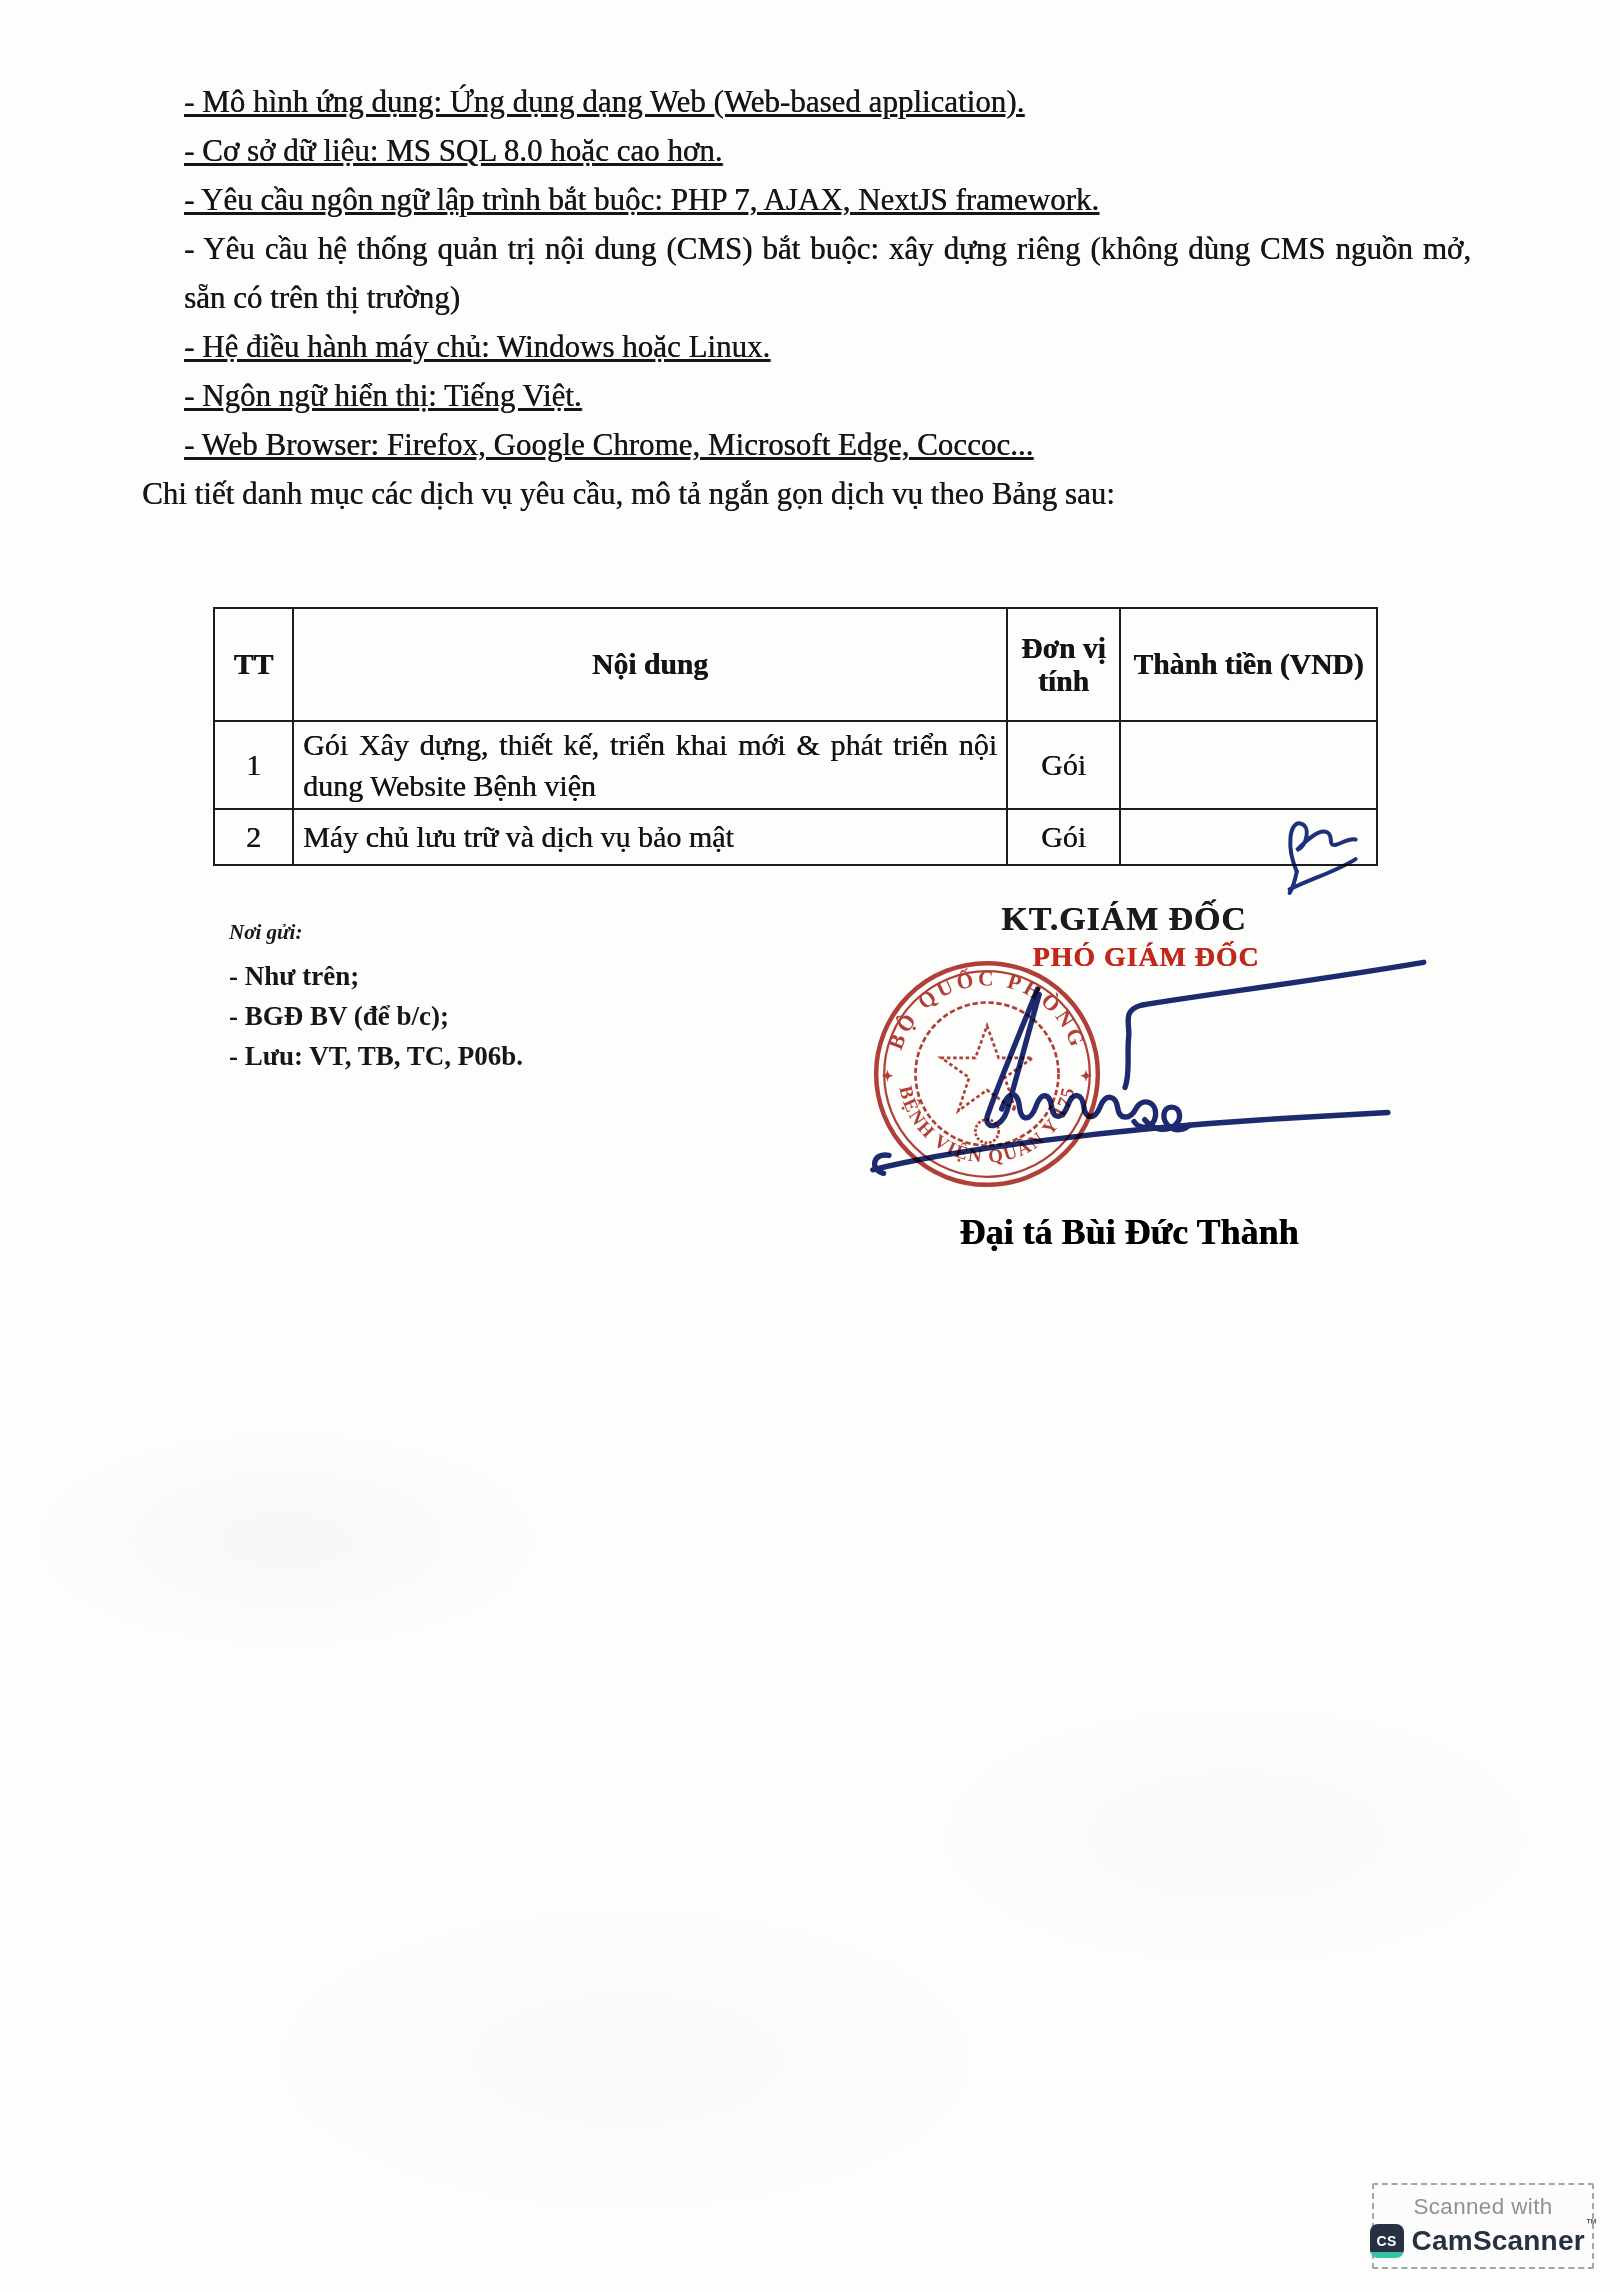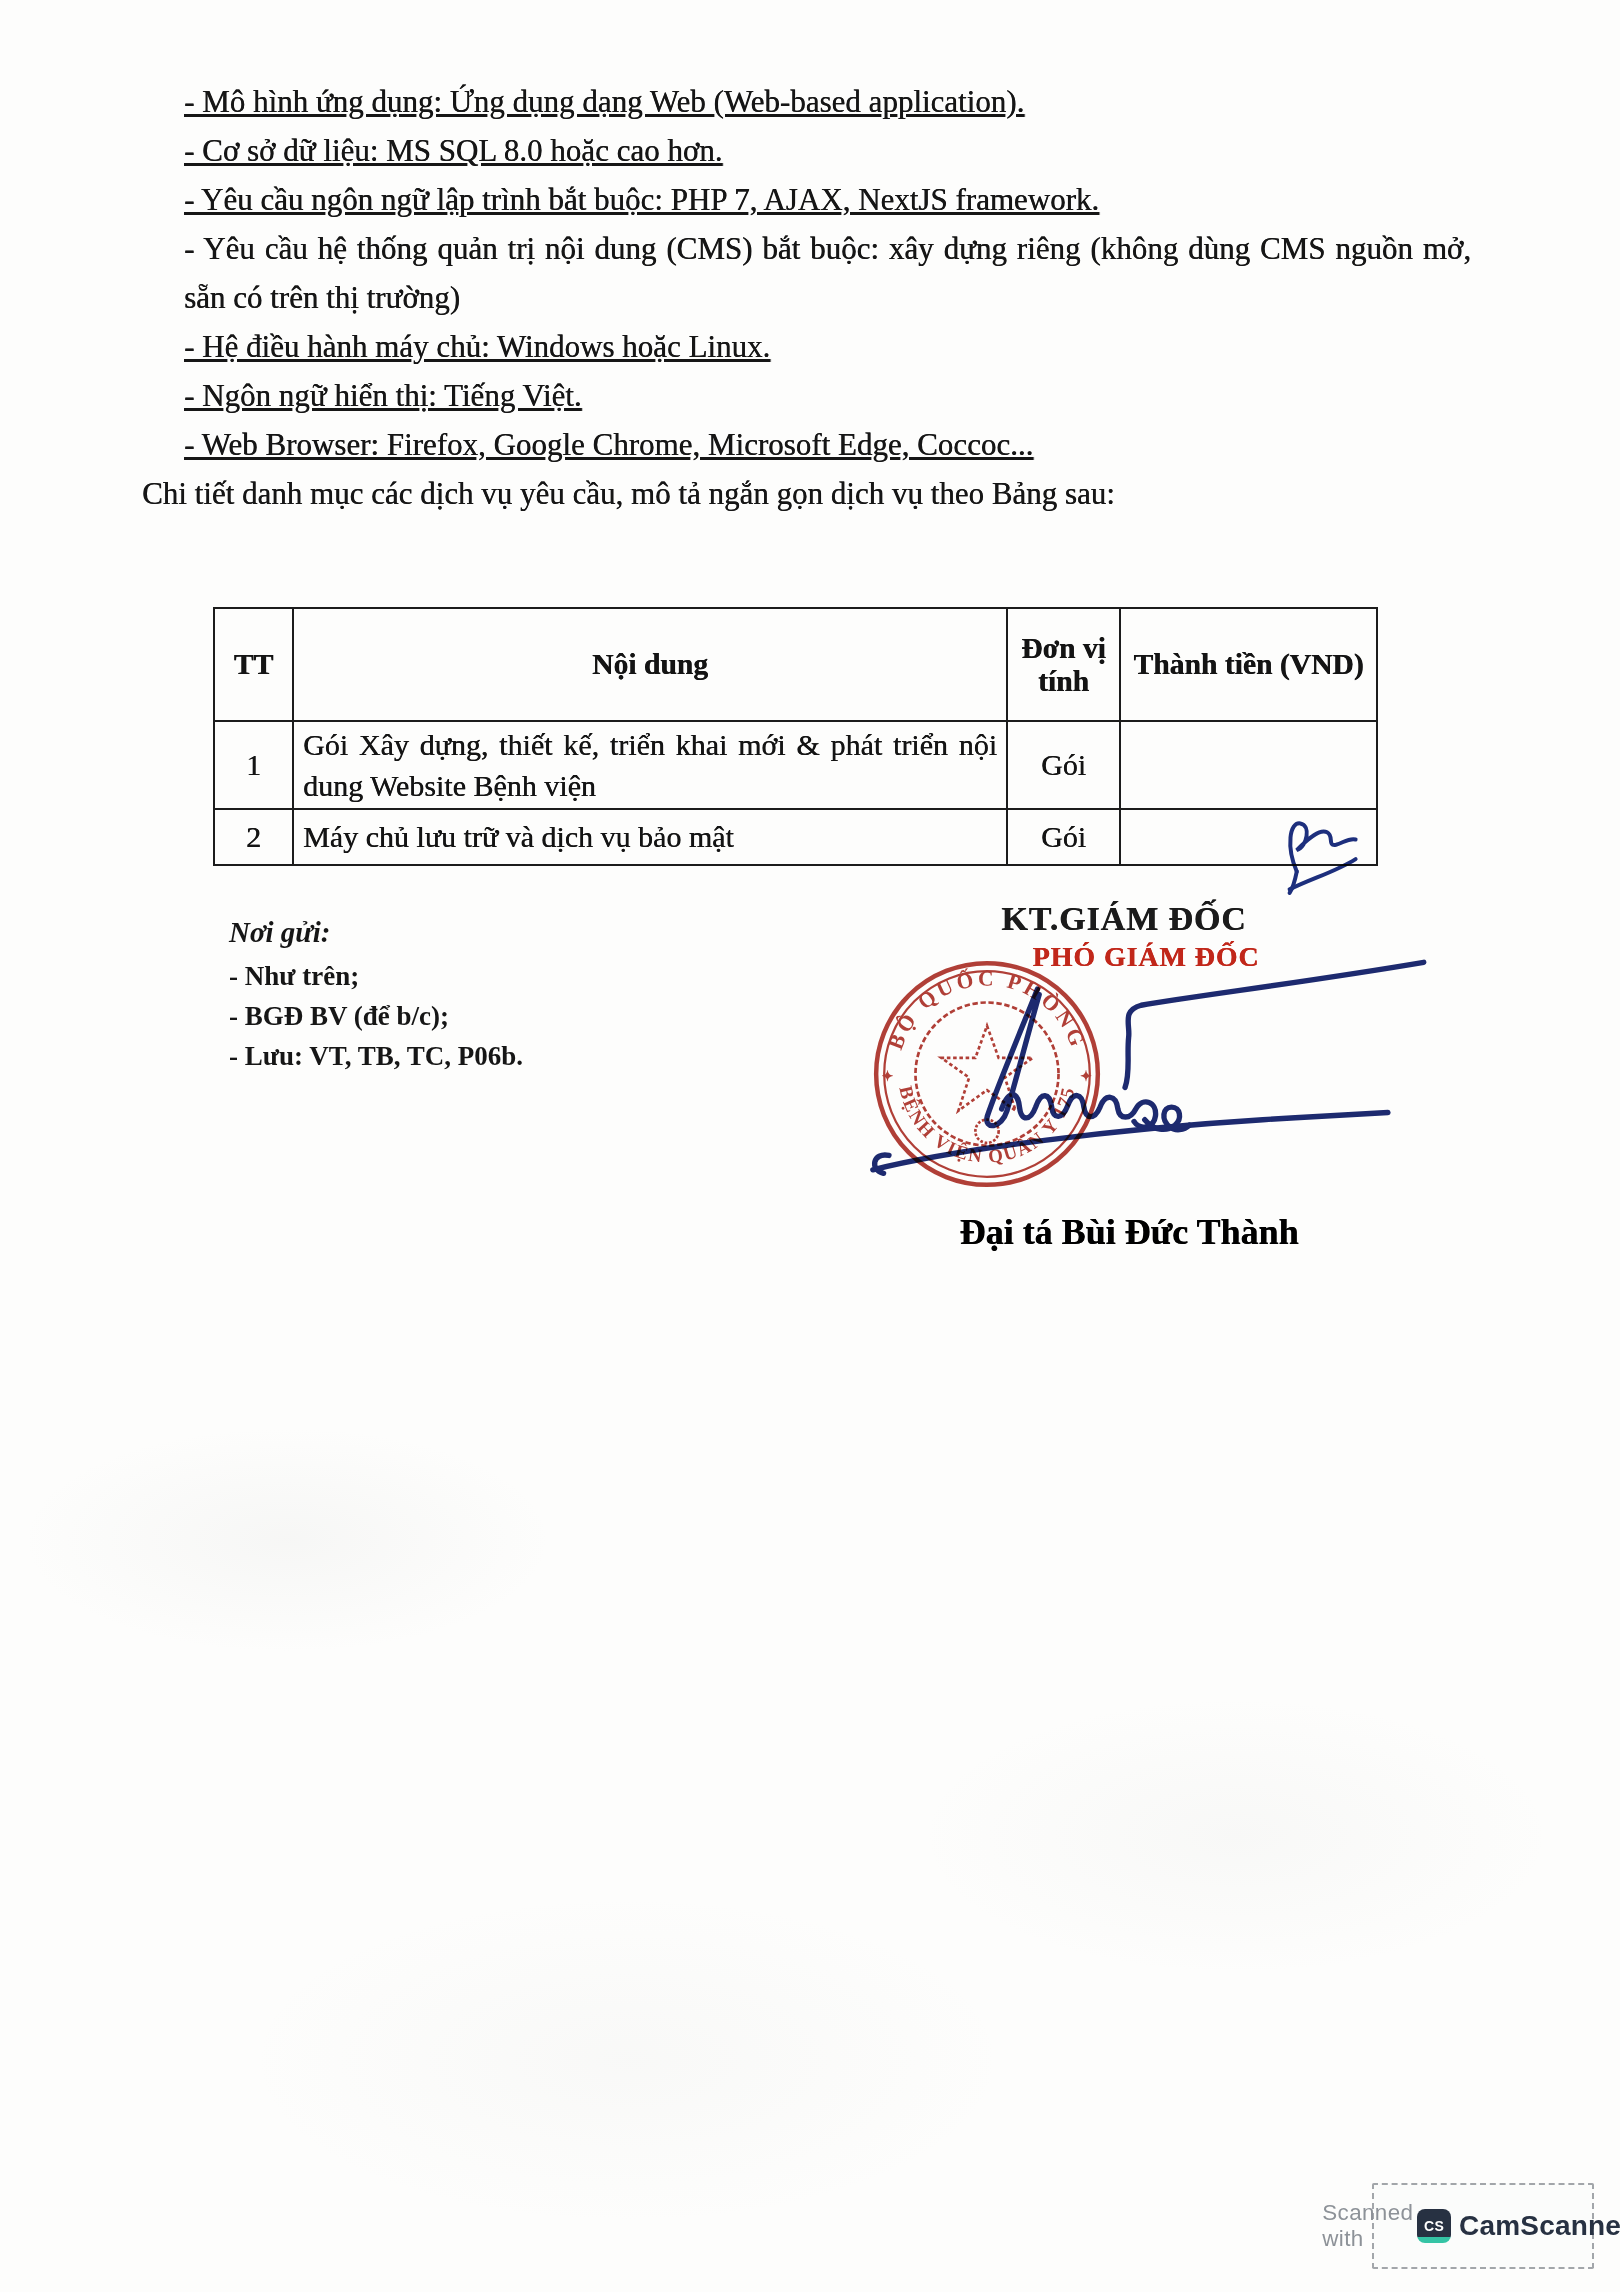--- a/index.html
+++ b/index.html
@@ -29,41 +29,41 @@
   .col-tt{width:59px;text-align:center;}
   .col-nd{width:694px;}
   .col-dv{width:93px;text-align:center;}
   .col-tt2{width:237px;text-align:center;}
   .hdr-row{height:113px;}
   .row-1{height:86px;}
   .row-2{height:56px;}
   .cell-center{text-align:center;border-radius:7px;}
   .cell-justify{text-align:justify;line-height:41px;border-radius:13px;}
   .recipients{position:absolute;left:229px;top:912px;font-size:27px;line-height:40px;font-weight:700;}
-  .recipients .rec-title{font-style:italic;font-size:29px;margin-bottom:3.6px;}
+  .recipients .rec-title{font-style:italic;font-size:21px;margin-bottom:3.6px;}
   .sig-block{position:absolute;left:842px;top:896px;width:627px;}
   .kt-line{
     position:absolute;left:121px;top:3.6px;width:322px;text-align:center;
     font-weight:700;font-size:34px;letter-spacing:0.9px;color:#1b1b1b;text-shadow:0.4px 0 0 currentColor;
   }
   .pho-line{
     position:absolute;left:134px;top:45px;width:340px;text-align:center;
     font-weight:700;font-size:28px;letter-spacing:0.9px;color:#c1271a;text-shadow:0.4px 0 0 currentColor;
   }
   .signer-name{
     position:absolute;left:90px;top:315px;width:394px;text-align:center;
     font-weight:700;font-size:36px;color:#000000;text-shadow:0.4px 0 0 currentColor;
   }
   .stamp-svg{position:absolute;left:869px;top:956px;mix-blend-mode:multiply;opacity:.88;}
   .sign-svg{position:absolute;left:851px;top:948px;mix-blend-mode:multiply;}
   .init-svg{position:absolute;left:1270px;top:800px;mix-blend-mode:multiply;}
   .cs-badge{
     position:absolute;left:1372px;top:2183px;width:218px;height:82px;
     border:2.7px dashed #a2a6aa;background:#fbfcfb;border-radius:1.8px;
-    display:flex;align-items:center;justify-content:center;gap:3.6px;
+    display:flex;flex-direction:column;align-items:center;justify-content:center;gap:3.6px;
     font-family:"Liberation Sans", sans-serif;
   }
   .cs-line1{font-size:22.4px;color:#8d9298;letter-spacing:0.4px;}
   .cs-line2{display:flex;align-items:center;gap:8px;}
   .cs-logo{
     width:34px;height:34px;border-radius:8px;color:#fff;
     background:linear-gradient(to bottom,#273142 0%,#273142 82%,#35c4a5 82%,#35c4a5 100%);
     display:flex;align-items:center;justify-content:center;
     font-weight:700;font-size:14px;letter-spacing:0.4px;
   }

